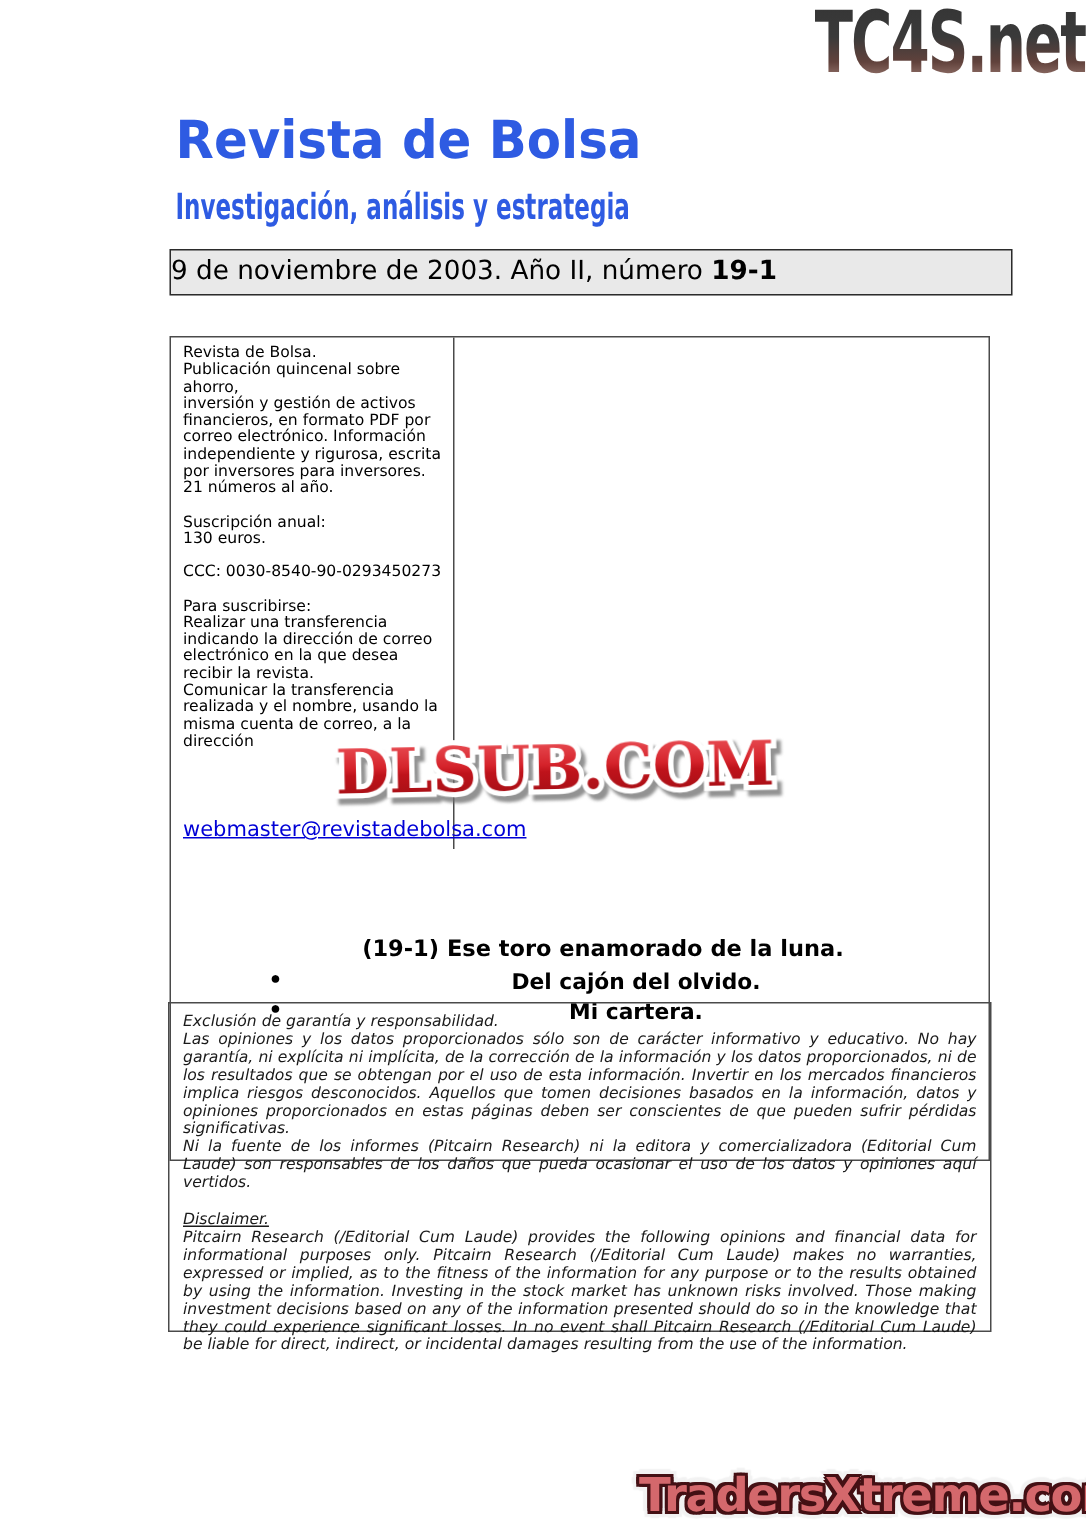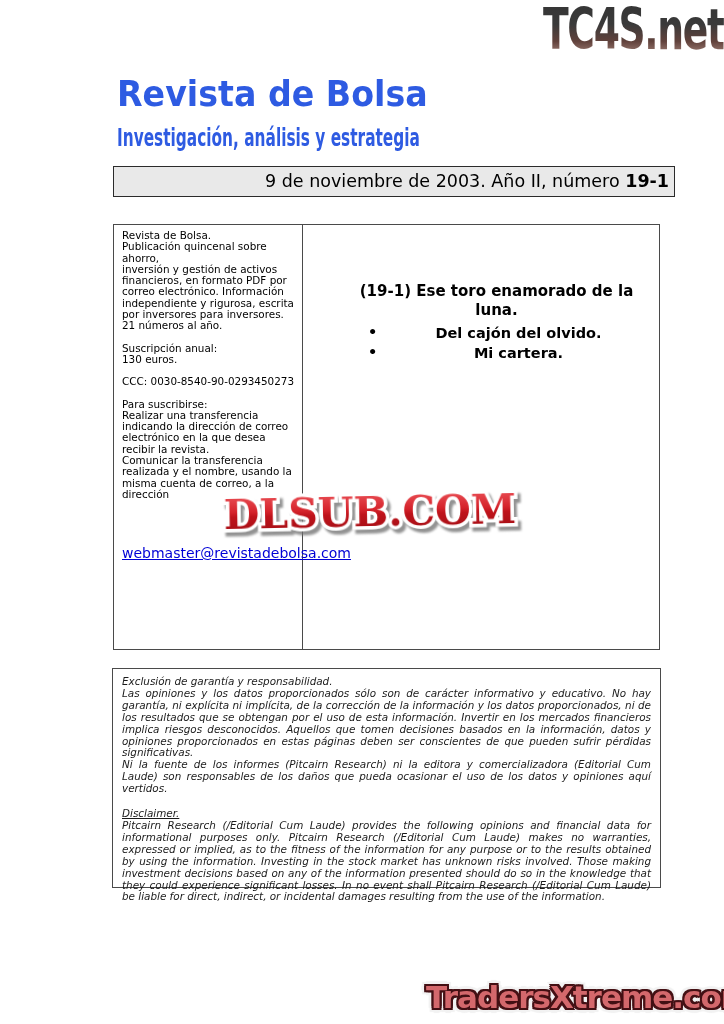--- a/index.html
+++ b/index.html
@@ -13,27 +13,27 @@
         -webkit-background-clip:text;background-clip:text;color:transparent;}
 
   
   .title{position:absolute;left:117px;top:74px;margin:0;font-size:35px;line-height:40px;
          font-weight:bold;color:#2e5be2;transform:scaleX(.95);transform-origin:left top;white-space:nowrap;}
   .subtitle{position:absolute;left:117px;top:124px;margin:0;font-size:24px;line-height:28px;
          font-weight:bold;color:#2e5be2;transform:scaleX(.64);transform-origin:left top;white-space:nowrap;}
 
   
   .datebar{position:absolute;left:113px;top:166px;width:562px;height:31px;box-sizing:border-box;
-           border:1px solid #2b2b2b;background:#e9e9e9;text-align:right;
+           border:1px solid #2b2b2b;background:#e9e9e9;text-align:left;
            font-size:17.5px;line-height:28px;padding-right:5px;white-space:nowrap;color:#000;}
   .datebar b{font-weight:bold;}
 
   
-  .contentbox{position:absolute;left:113px;top:224px;width:547px;height:426px;box-sizing:border-box;
-              border:1px solid #4a4a4a;display:flex;}
+  .contentbox{position:absolute;left:113px;top:224px;width:547px;height:550px;box-sizing:border-box;
+              border:1px solid #4a4a4a;display:flex;flex-direction:column;}
   .leftcell{width:189px;box-sizing:border-box;border-right:1px solid #4a4a4a;
             padding:5px 6px 5px 8px;font-size:10.4px;line-height:11.3px;color:#000;}
   .leftcell p{margin:0 0 11px;white-space:pre-line;}
   .email{display:inline-block;margin-top:37px;color:#0000d6;text-decoration:underline;
          font-size:14px;line-height:11.3px;}
   .rightcell{flex:1;box-sizing:border-box;padding:57px 14px 0 45px;color:#000;text-align:center;}
   .rightcell h3{margin:0 0 3px;font-size:15px;line-height:19px;font-weight:bold;}
   .rightcell ul{list-style:none;margin:2px 0 0 8px;padding:0;}
   .rightcell li{position:relative;padding-left:36px;font-size:14.5px;line-height:20px;font-weight:bold;}
   .rightcell li::before{content:"\2022";position:absolute;left:12px;top:-1px;font-weight:bold;}

